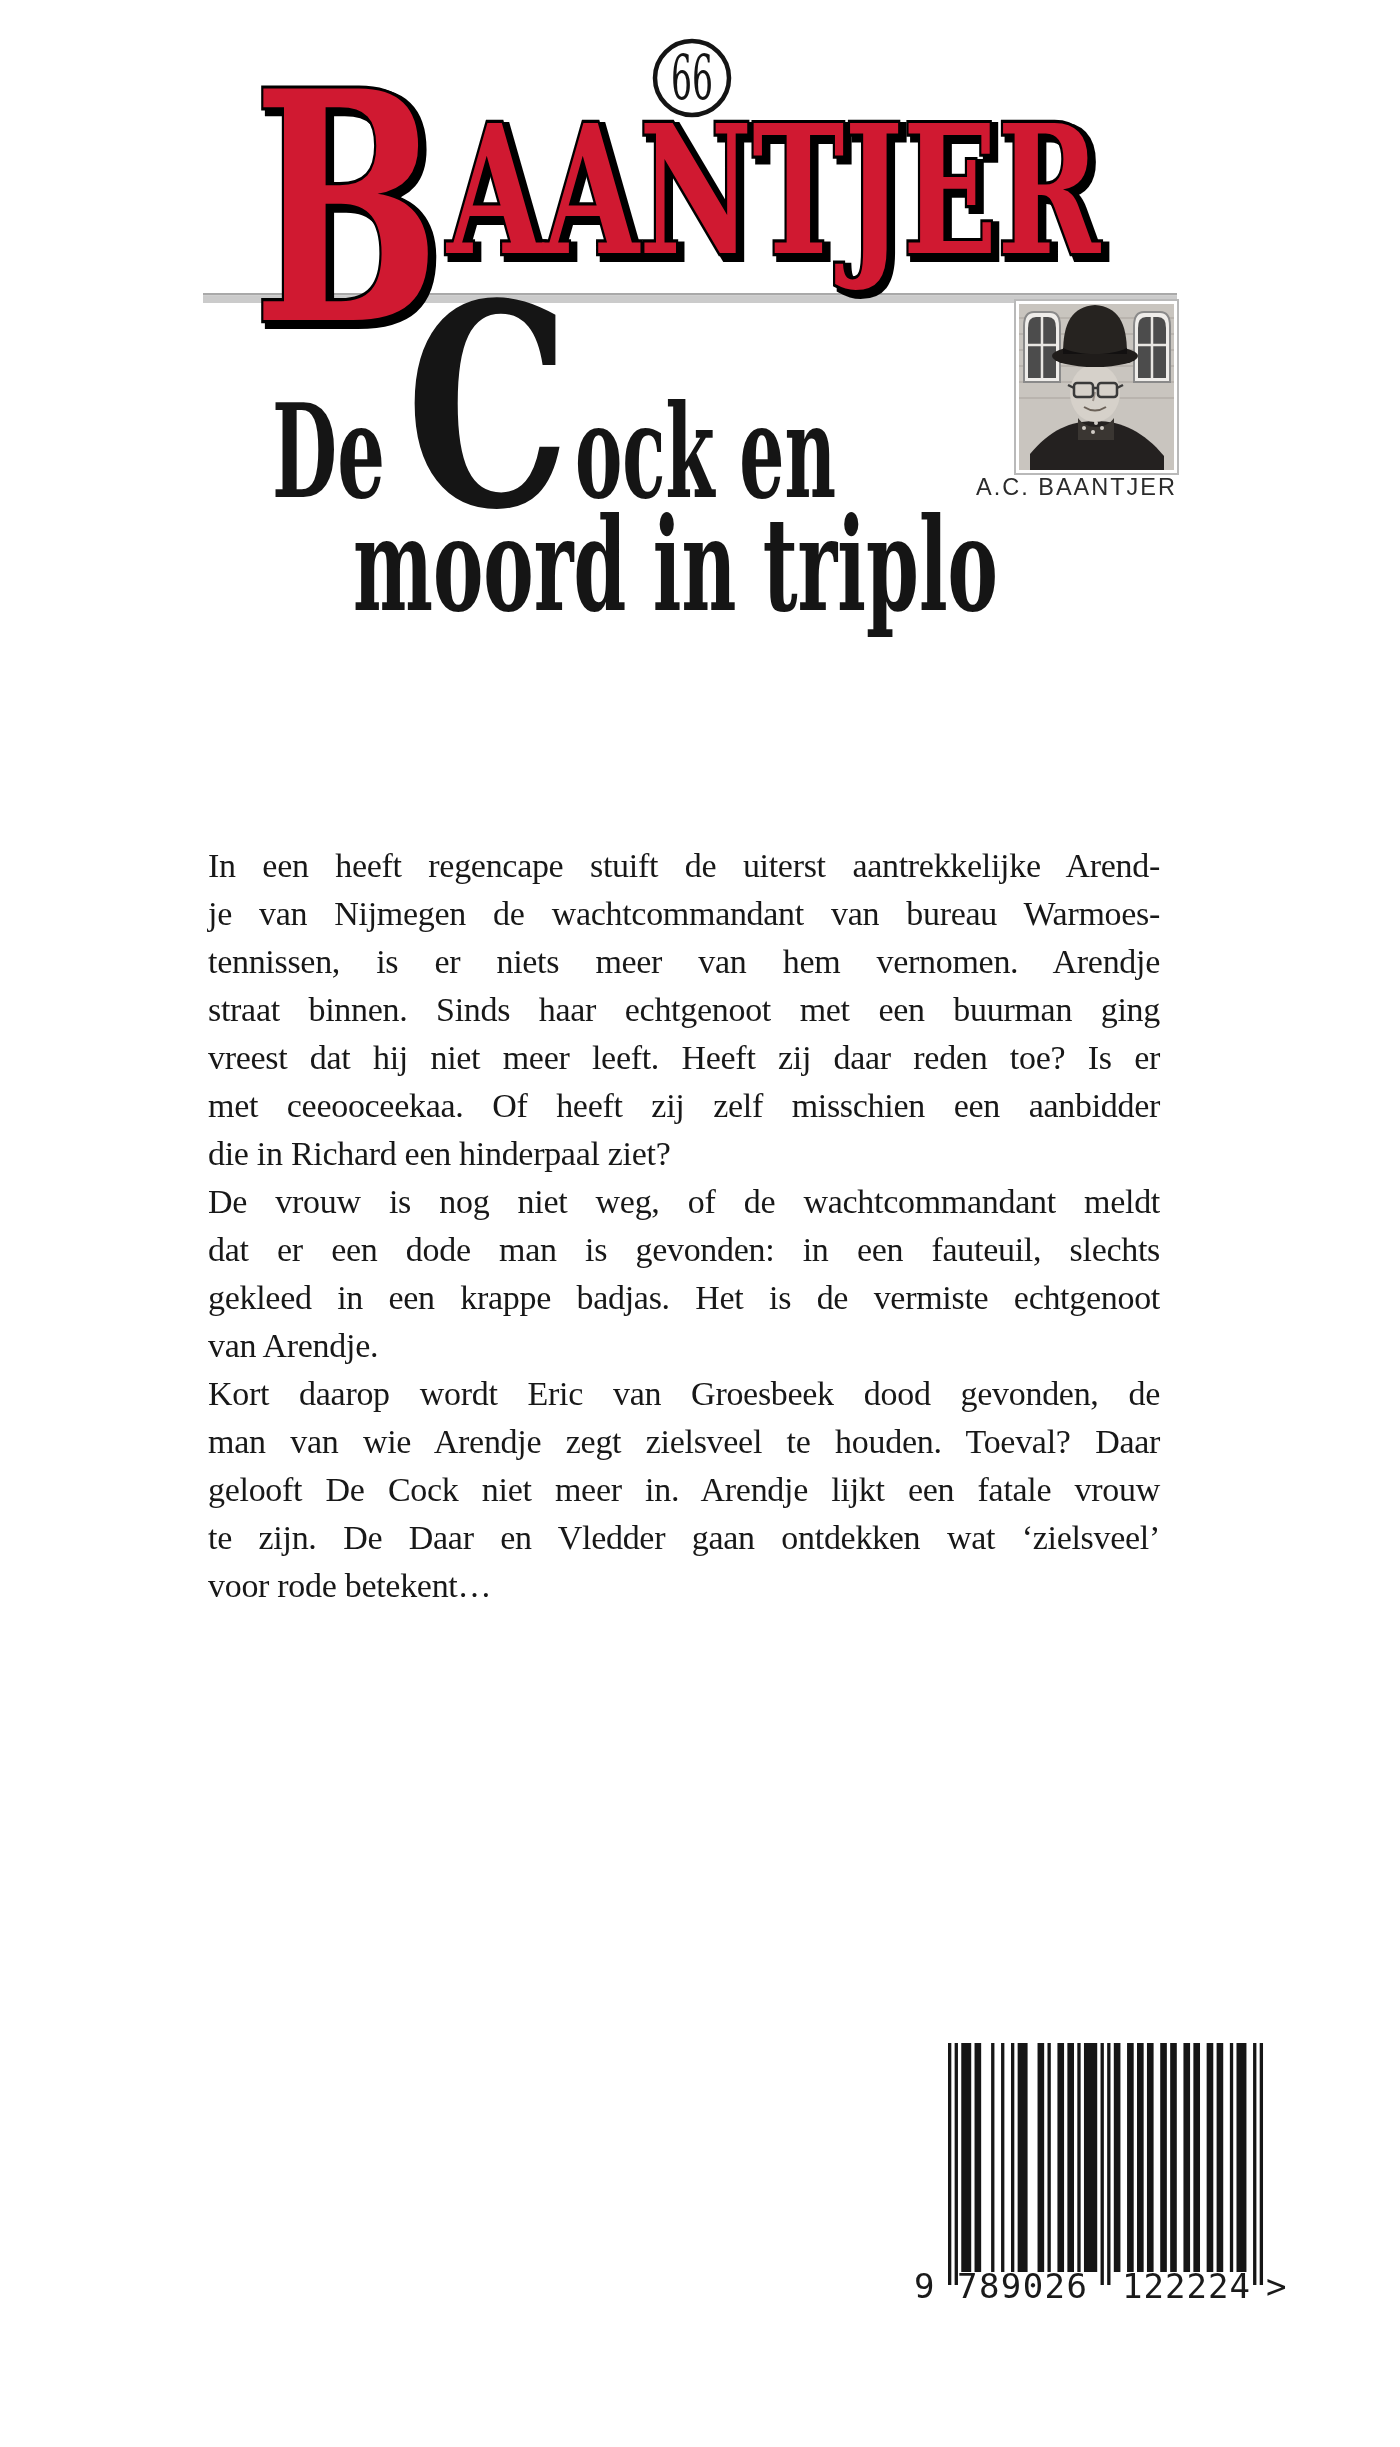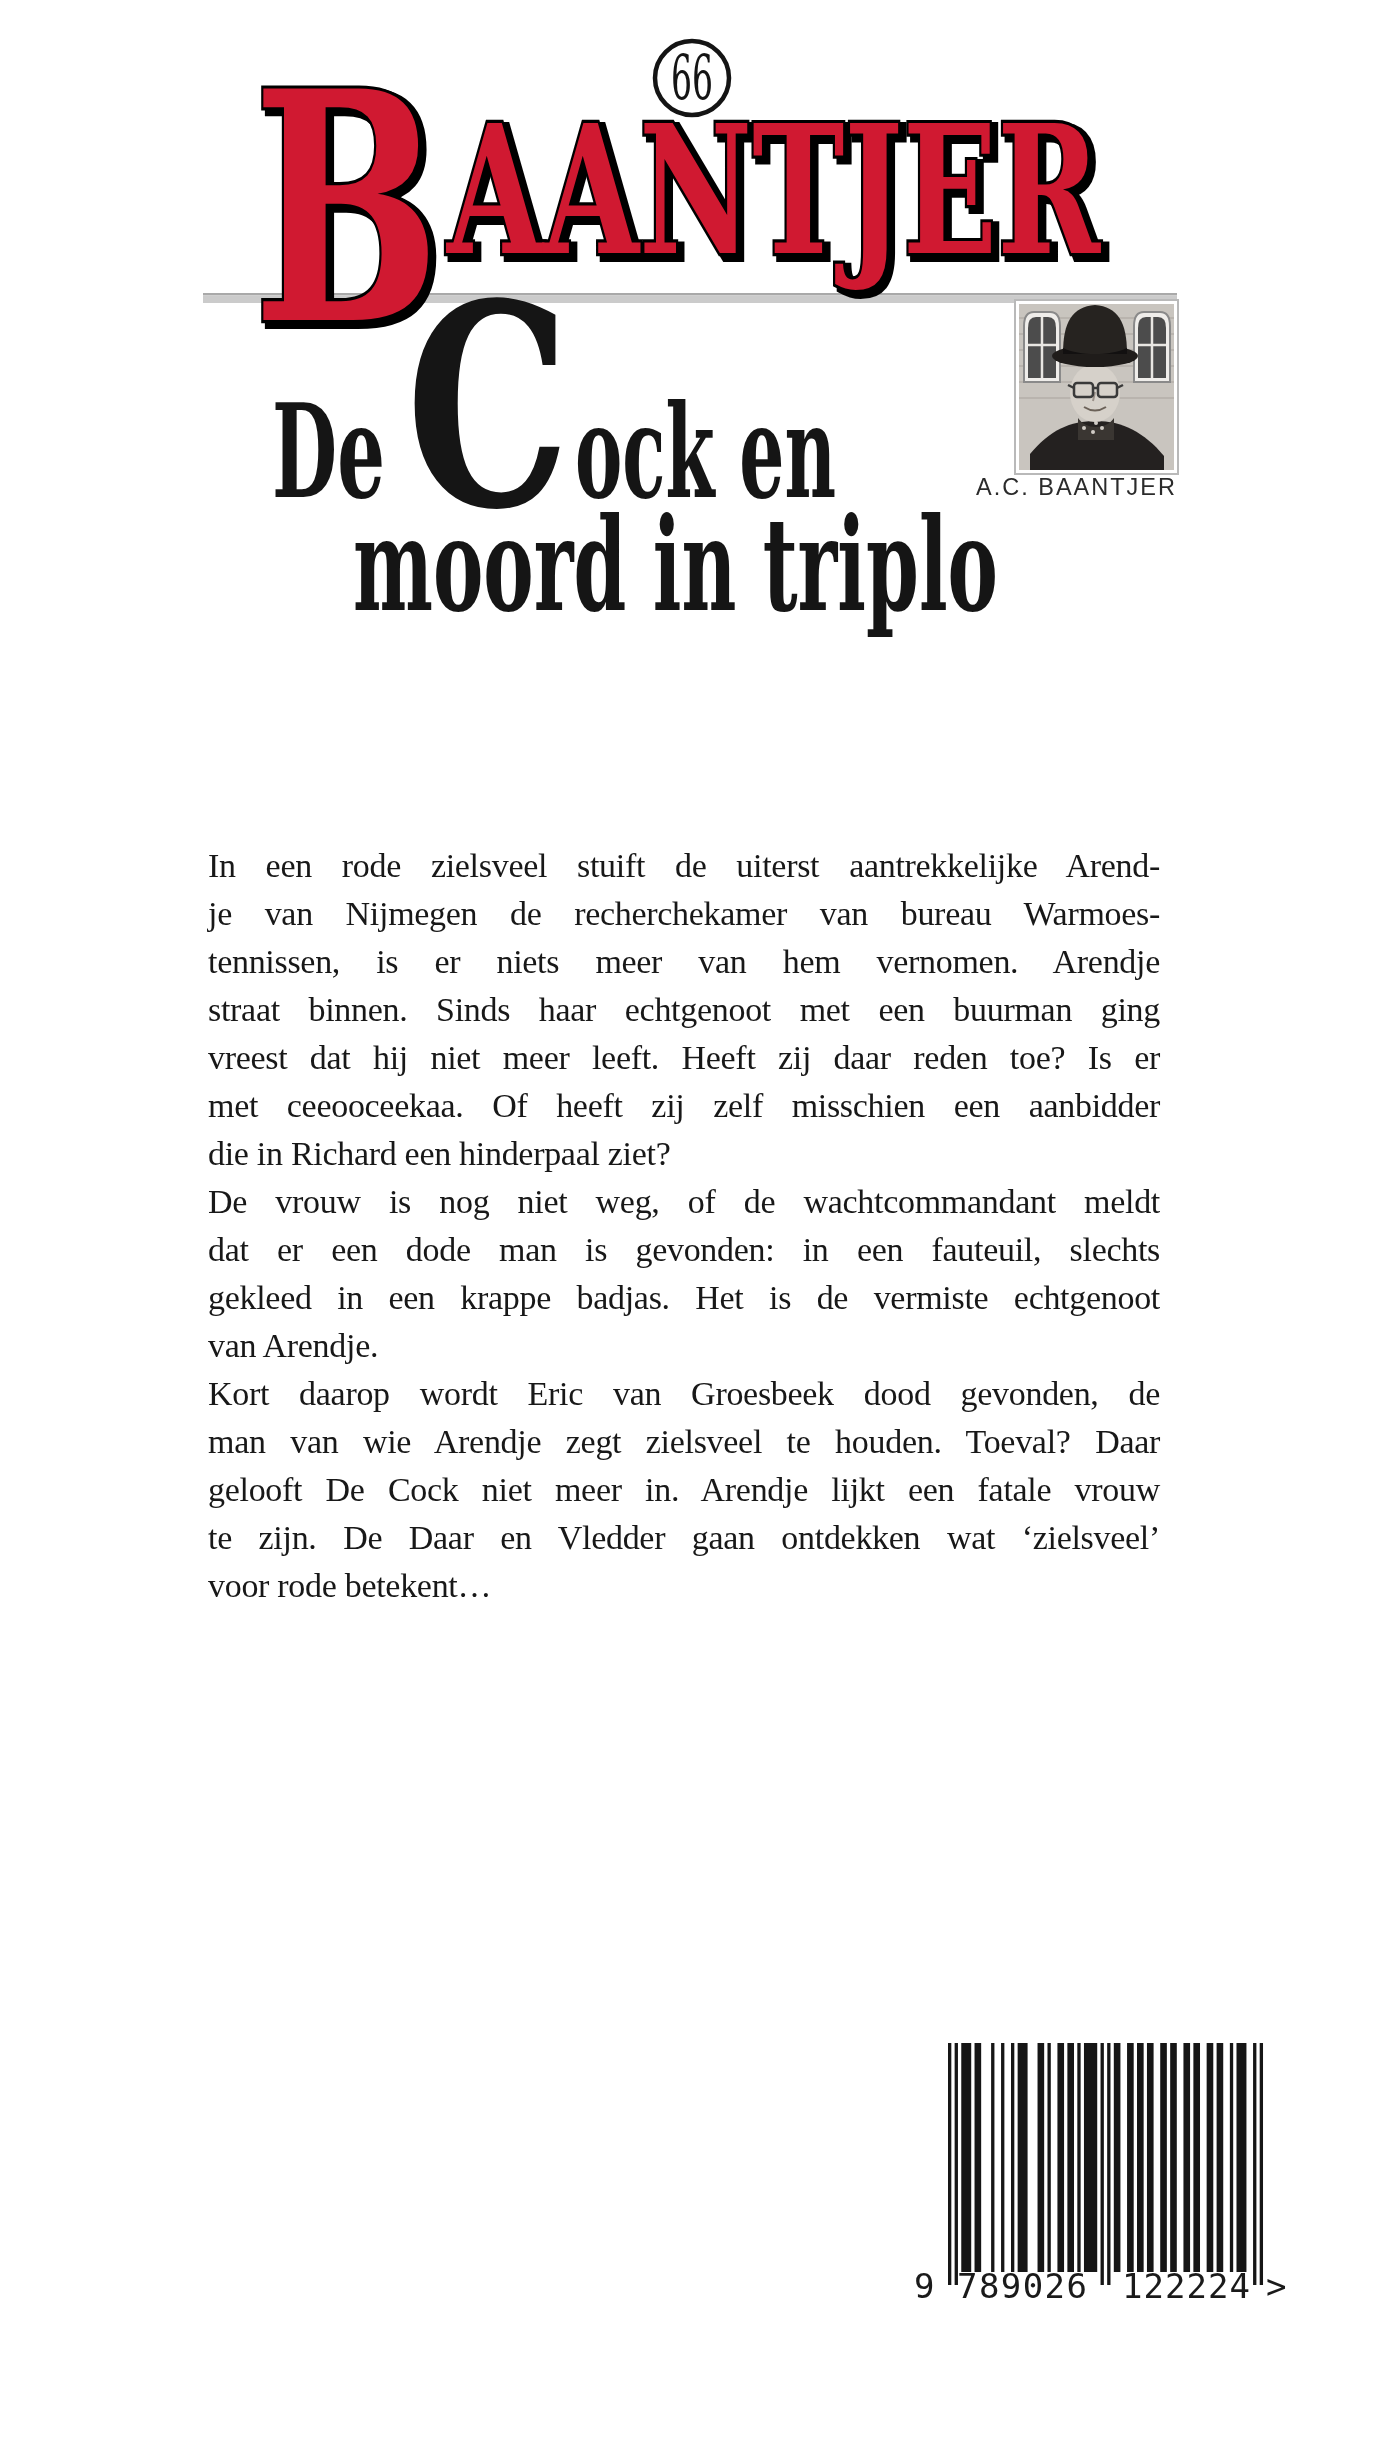--- a/index.html
+++ b/index.html
@@ -134,22 +134,22 @@
             <path d="M1063,348 C1080,356 1110,356 1127,348 L1127,354 L1063,354 Z" fill="#121010"></path>
           </g>
         </g>
       </g>
     </g>
 
     <text x="1177" y="495" text-anchor="end" font-size="23.5" letter-spacing="2" fill="#2b2b2b" font-family="Liberation Sans, sans-serif">A.C. BAANTJER</text>
   </svg>
 
   <div class="synopsis">
-      <div class="syn-line">In een rode zielsveel stuift de uiterst aantrekkelijke Arend-</div>
-      <div class="syn-line">je van Nijmegen de recherchekamer van bureau Warmoes-</div>
+      <div class="syn-line">In een heeft regencape stuift de uiterst aantrekkelijke Arend-</div>
+      <div class="syn-line">je van Nijmegen de wachtcommandant van bureau Warmoes-</div>
       <div class="syn-line">tennissen, is er niets meer van hem vernomen. Arendje</div>
       <div class="syn-line">straat binnen. Sinds haar echtgenoot met een buurman ging</div>
       <div class="syn-line">vreest dat hij niet meer leeft. Heeft zij daar reden toe? Is er</div>
       <div class="syn-line">met ceeooceekaa. Of heeft zij zelf misschien een aanbidder</div>
       <div class="syn-line para-end">die in Richard een hinderpaal ziet?</div>
       <div class="syn-line">De vrouw is nog niet weg, of de wachtcommandant meldt</div>
       <div class="syn-line">dat er een dode man is gevonden: in een fauteuil, slechts</div>
       <div class="syn-line">gekleed in een krappe badjas. Het is de vermiste echtgenoot</div>
       <div class="syn-line para-end">van Arendje.</div>
       <div class="syn-line">Kort daarop wordt Eric van Groesbeek dood gevonden, de</div>

